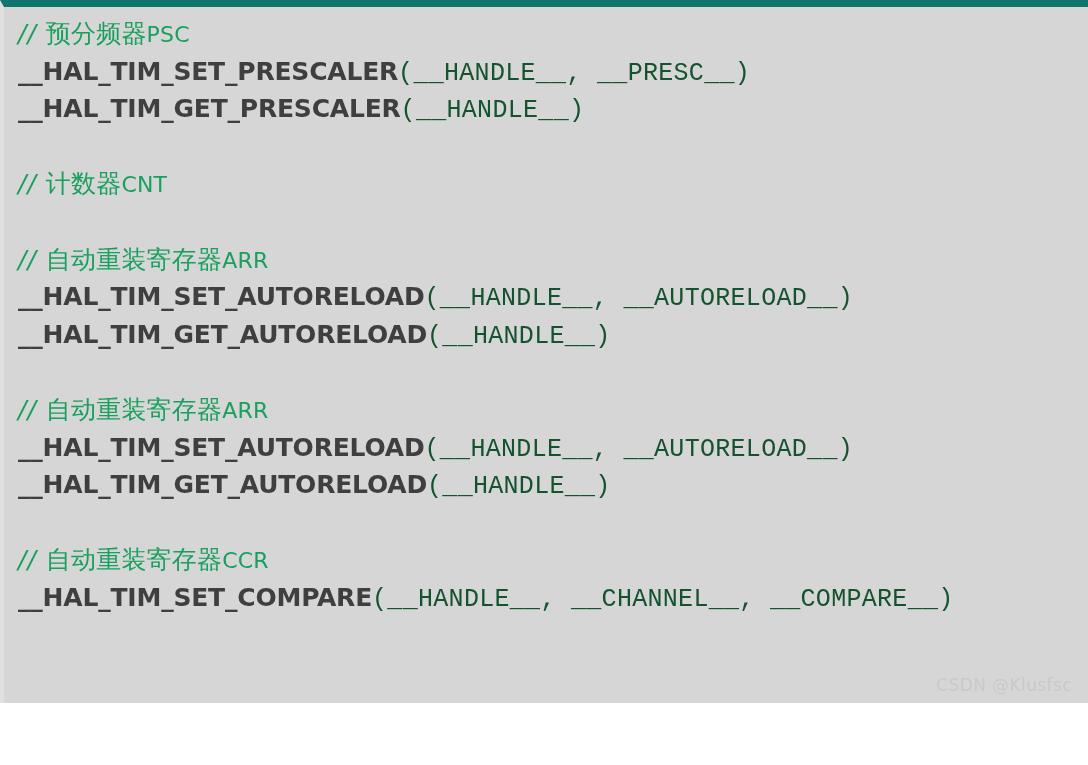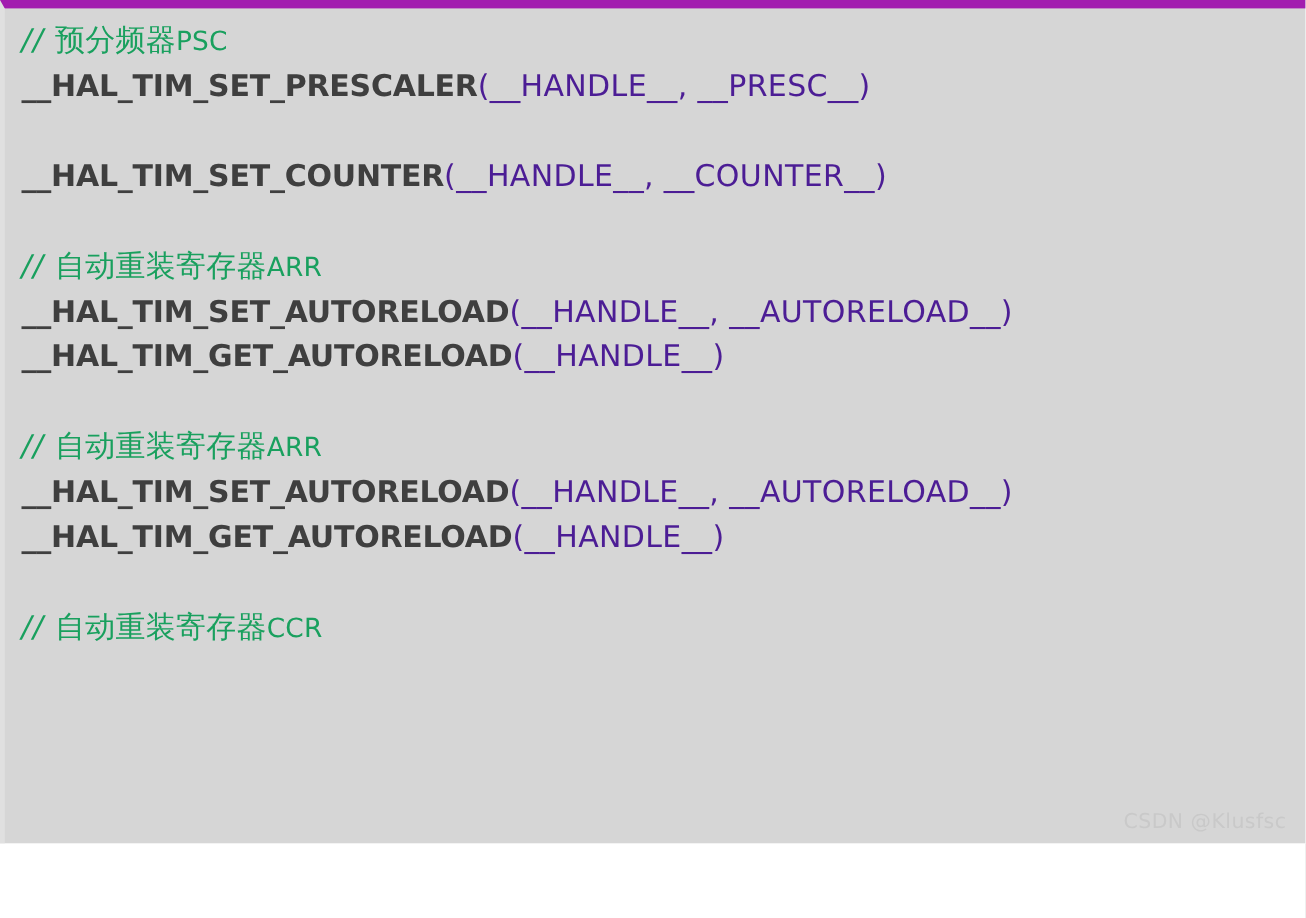--- a/index.html
+++ b/index.html
@@ -6,21 +6,21 @@
     margin: 0;
     padding: 0;
     background: #ffffff;
   }
   #code-block {
     position: relative;
     width: 1088px;
     height: 703px;
     box-sizing: border-box;
     background: #d6d6d6;
-    border-top: 7px solid #a21caf;
+    border-top: 7px solid #0f766e;
     border-left: 4px solid #e0e0e0;
     overflow: hidden;
     font-family: "DejaVu Sans", "Liberation Sans", sans-serif;
   }
   .code-area {
     position: absolute;
     left: 14px;
     top: 8px;
     right: 0;
     bottom: 0;
@@ -53,48 +53,51 @@
   .macro-line {
     color: #3f3f3f;
     font-size: 25px;
   }
   .macro-name {
     font-weight: bold;
     letter-spacing: -0.2px;
   }
   .macro-args {
     font-weight: 400;
-    color: #4c1d95;
+    color: #14532d;
     letter-spacing: 0.3px;
+    font-family: Liberation Mono, monospace;
   }
   #watermark {
     position: absolute;
     right: 16px;
     bottom: 8px;
     font-size: 17px;
     color: #c9c9c9;
     font-family: "DejaVu Sans", "Liberation Sans", sans-serif;
     letter-spacing: 0.4px;
     user-select: none;
   }
 </style>
 </head>
 <body>
 
 <div id="code-block">
   <div class="code-area" id="code-area">
       <div class="code-line comment"><span class="slashes">// </span><span class="cjk">预分频器</span><span class="tag">PSC</span></div>
       <div class="code-line macro-line"><span class="macro-name">__HAL_TIM_SET_PRESCALER</span><span class="macro-args">(__HANDLE__, __PRESC__)</span></div>
+      <div class="code-line macro-line"><span class="macro-name">__HAL_TIM_GET_PRESCALER</span><span class="macro-args">(__HANDLE__)</span></div>
       <div class="code-line blank">&nbsp;</div>
-      <div class="code-line macro-line"><span class="macro-name">__HAL_TIM_SET_COUNTER</span><span class="macro-args">(__HANDLE__, __COUNTER__)</span></div>
+      <div class="code-line comment"><span class="slashes">// </span><span class="cjk">计数器</span><span class="tag">CNT</span></div>
       <div class="code-line blank">&nbsp;</div>
       <div class="code-line comment"><span class="slashes">// </span><span class="cjk">自动重装寄存器</span><span class="tag">ARR</span></div>
       <div class="code-line macro-line"><span class="macro-name">__HAL_TIM_SET_AUTORELOAD</span><span class="macro-args">(__HANDLE__, __AUTORELOAD__)</span></div>
       <div class="code-line macro-line"><span class="macro-name">__HAL_TIM_GET_AUTORELOAD</span><span class="macro-args">(__HANDLE__)</span></div>
       <div class="code-line blank">&nbsp;</div>
       <div class="code-line comment"><span class="slashes">// </span><span class="cjk">自动重装寄存器</span><span class="tag">ARR</span></div>
       <div class="code-line macro-line"><span class="macro-name">__HAL_TIM_SET_AUTORELOAD</span><span class="macro-args">(__HANDLE__, __AUTORELOAD__)</span></div>
       <div class="code-line macro-line"><span class="macro-name">__HAL_TIM_GET_AUTORELOAD</span><span class="macro-args">(__HANDLE__)</span></div>
       <div class="code-line blank">&nbsp;</div>
       <div class="code-line comment"><span class="slashes">// </span><span class="cjk">自动重装寄存器</span><span class="tag">CCR</span></div>
+      <div class="code-line macro-line"><span class="macro-name">__HAL_TIM_SET_COMPARE</span><span class="macro-args">(__HANDLE__, __CHANNEL__, __COMPARE__)</span></div>
     </div>
   <div id="watermark">CSDN @Klusfsc</div>
 </div>
 
 </body></html>

